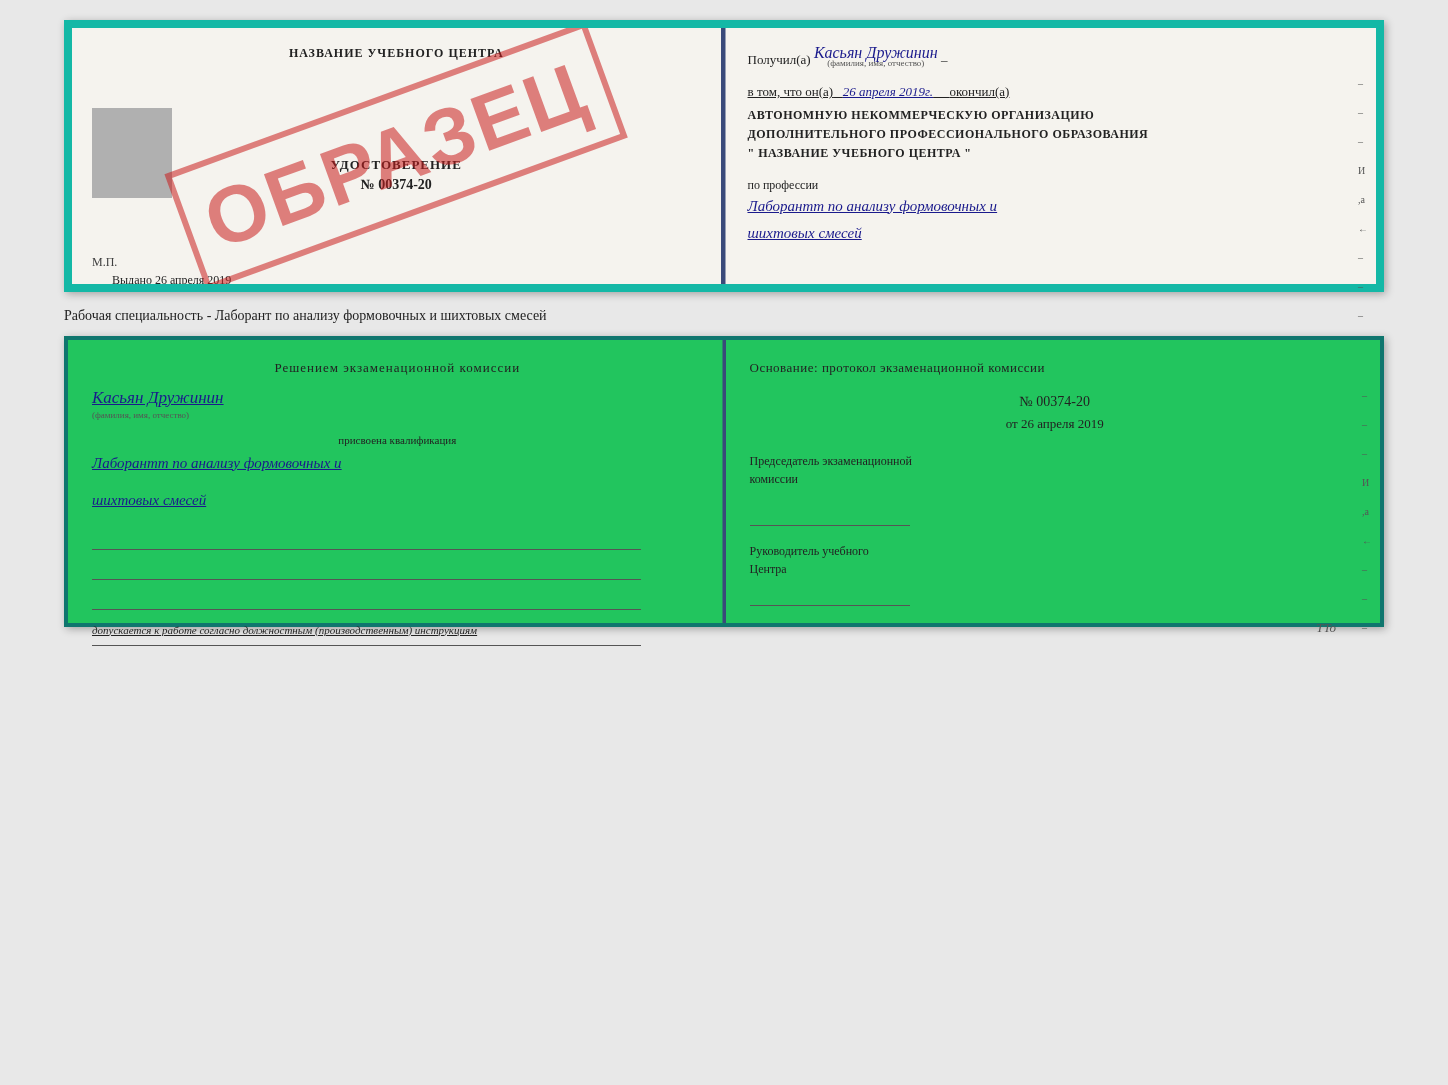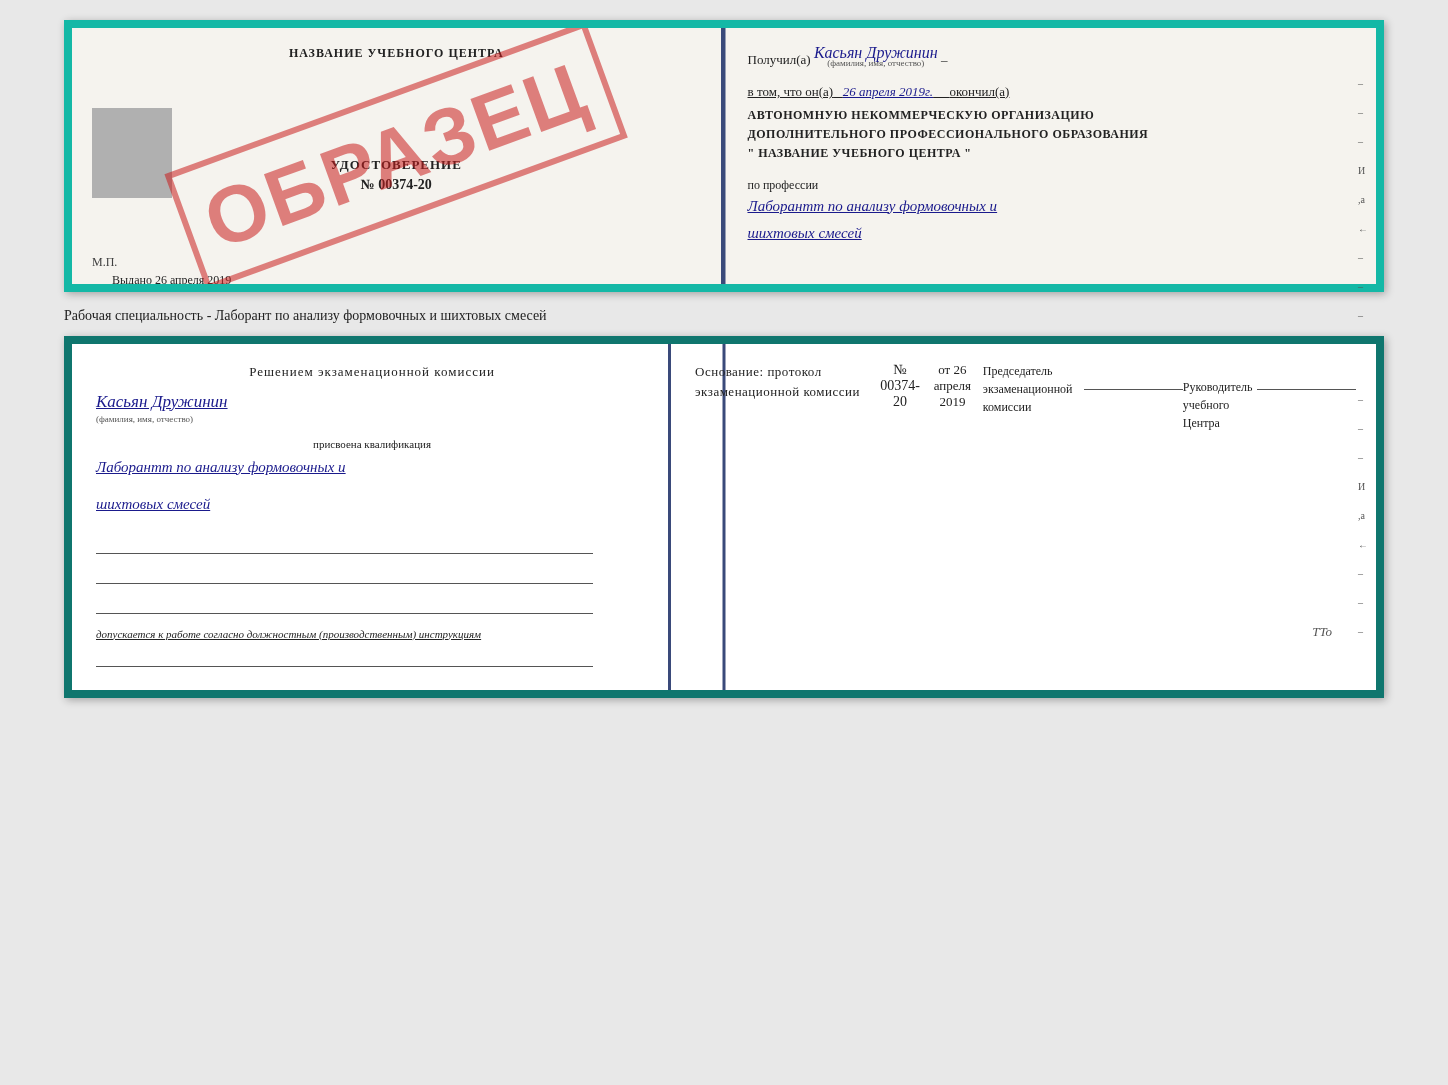--- a/index.html
+++ b/index.html
@@ -214,23 +214,23 @@
       font-size: 14px;
       color: #222;
       margin-left: 0;
       margin-top: 4px;
     }
 
     
     .bottom-book {
       display: flex;
       width: 1320px;
-      height: 362px;
-      border: 8px solid #0f766e;
-      background: #ffffff;
+      height: 291px;
+      border: 4px solid #0f766e;
+      background: #22c55e;
       position: relative;
       box-shadow: 2px 2px 8px rgba(0,0,0,0.3);
     }
 
     .bottom-book::before {
       content: '';
       position: absolute;
       left: 50%;
       top: 0;
       bottom: 0;
@@ -245,21 +245,21 @@
       border-right: 3px solid #3a4a7a;
       display: flex;
       flex-direction: column;
       position: relative;
     }
 
     .bottom-right {
       flex: 1;
       padding: 18px 20px 14px 24px;
       display: flex;
-      flex-direction: row;
+      flex-direction: column;
       position: relative;
     }
 
     .bottom-right-side-marks {
       position: absolute;
       right: 8px;
       top: 50px;
       display: flex;
       flex-direction: column;
       gap: 18px;

